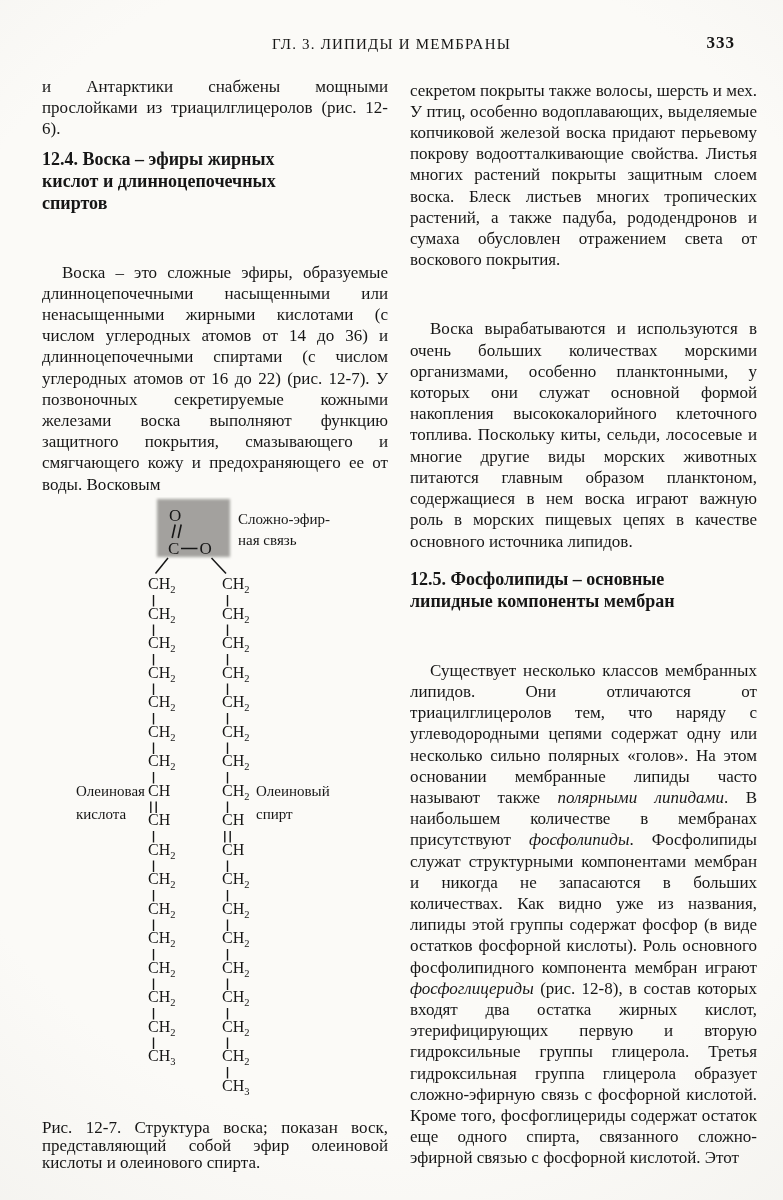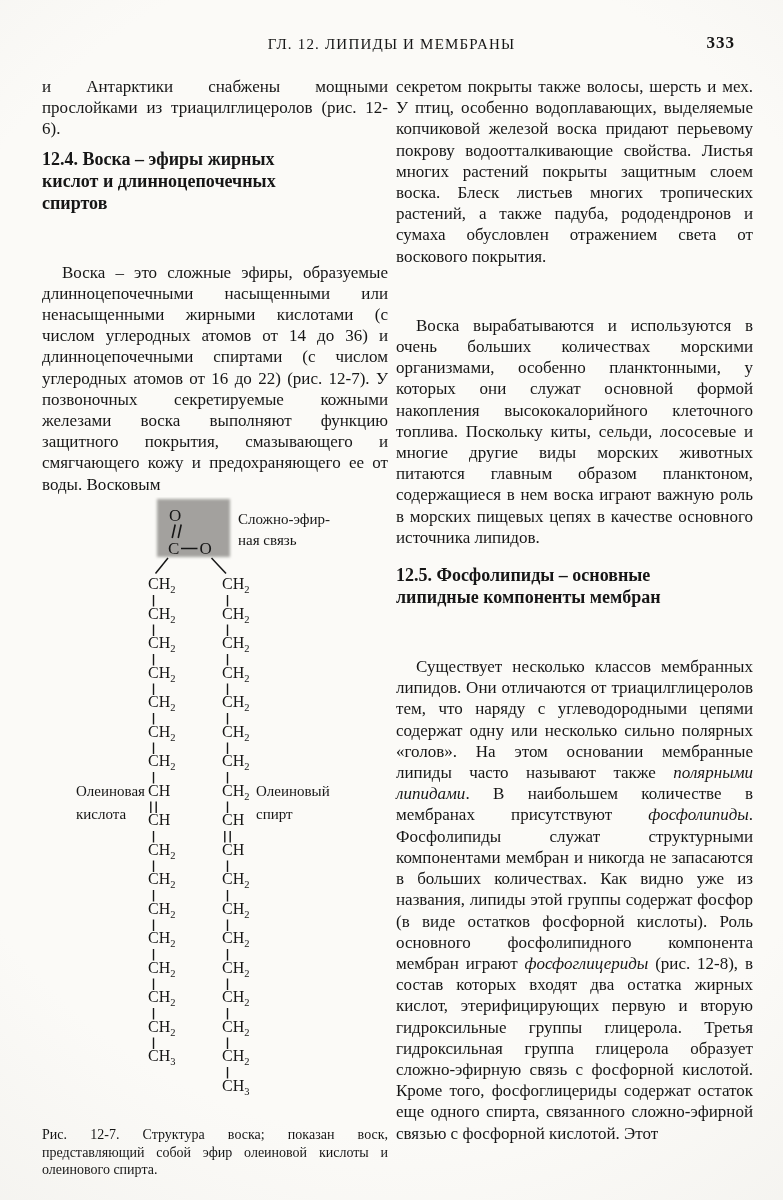--- a/index.html
+++ b/index.html
@@ -12,45 +12,45 @@
   .running-head{
     position:absolute;top:36px;left:0;width:100%;
     text-align:center;font-size:15px;letter-spacing:1.2px;
   }
   .page-num{
     position:absolute;top:33px;right:48px;
     font-size:17px;font-weight:700;letter-spacing:1px;text-align:right;
   }
   .columns{
     position:absolute;top:76px;left:42px;width:715px;
-    display:flex;gap:8px;
+    display:flex;gap:22px;align-items:center;
   }
   .col-left{width:346px;}
   .col-right{width:357px;}
   p.body{
     font-size:17px;line-height:21.2px;text-align:justify;margin:0;
   }
   p.indent{text-indent:20px;margin-top:48px;}
   .it{font-style:italic;}
   h2.section{
     font-size:18px;line-height:22px;font-weight:700;margin:8px 0 13px;
   }
   h2.h124{max-width:282px;}
   h2.h125{max-width:322px;margin-top:16px;}
   .figure-block{margin:2px 0 0;}
   .figure-block svg{display:block;}
   .caption{
-    font-size:14px;line-height:17.8px;text-align:justify;margin-top:21px;
+    font-size:17px;line-height:17.8px;text-align:justify;margin-top:14px;
   }
 </style>
 </head>
 <body>
 
 <div class="running-head">
-  <span>ГЛ. 12. ЛИПИДЫ И МЕМБРАНЫ</span>
+  <span>ГЛ. 3. ЛИПИДЫ И МЕМБРАНЫ</span>
 </div>
 <div class="page-num">333</div>
 
 <div class="columns">
 
   <div class="col-left">
     <p class="body">и Антарктики снабжены мощными прослойками из триацилглицеролов (рис. 12-6).</p>
     <h2 class="section h124">12.4. Воска – эфиры жирных кислот и длинноцепочечных спиртов</h2>
     <p class="body indent">Воска – это сложные эфиры, образуемые длинноцепочечными насыщенными или ненасыщенными жирными кислотами (с числом углеродных атомов от 14 до 36) и длинноцепочечными спиртами (с числом углеродных атомов от 16 до 22) (рис. 12-7). У позвоночных секретируемые кожными железами воска выполняют функцию защитного покрытия, смазывающего и смягчающего кожу и предохраняющего ее от воды. Восковым</p>
 

